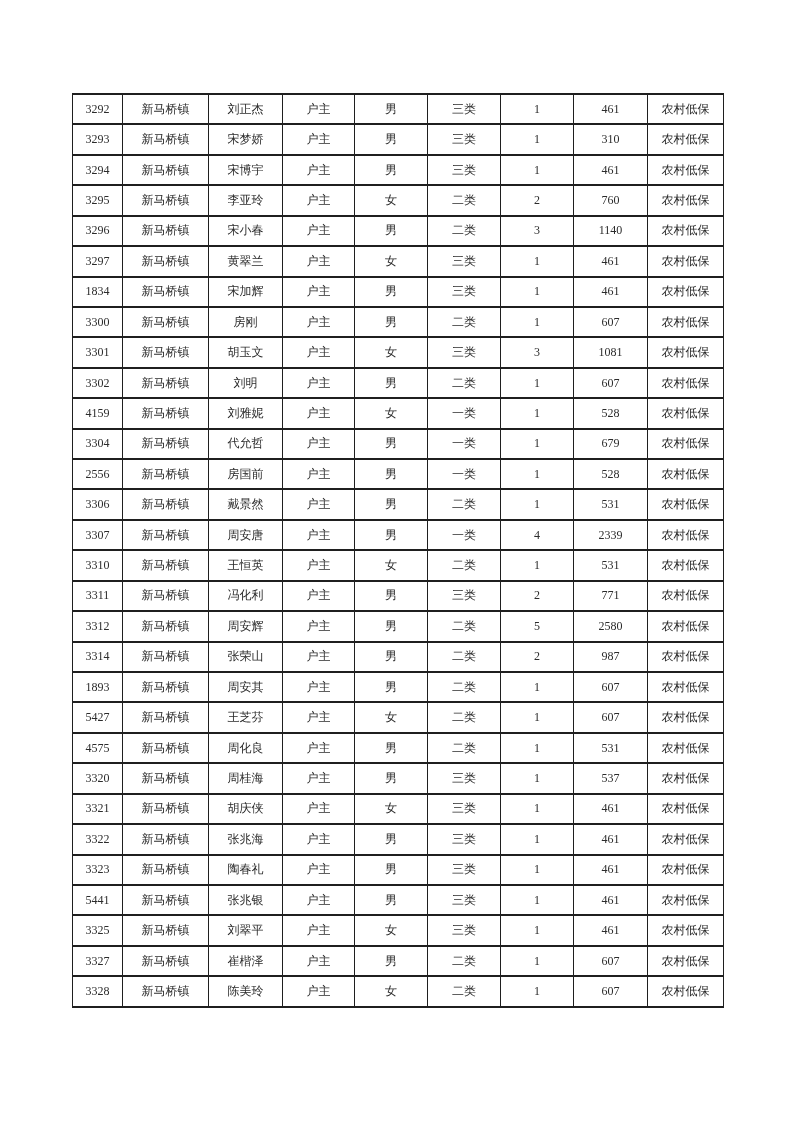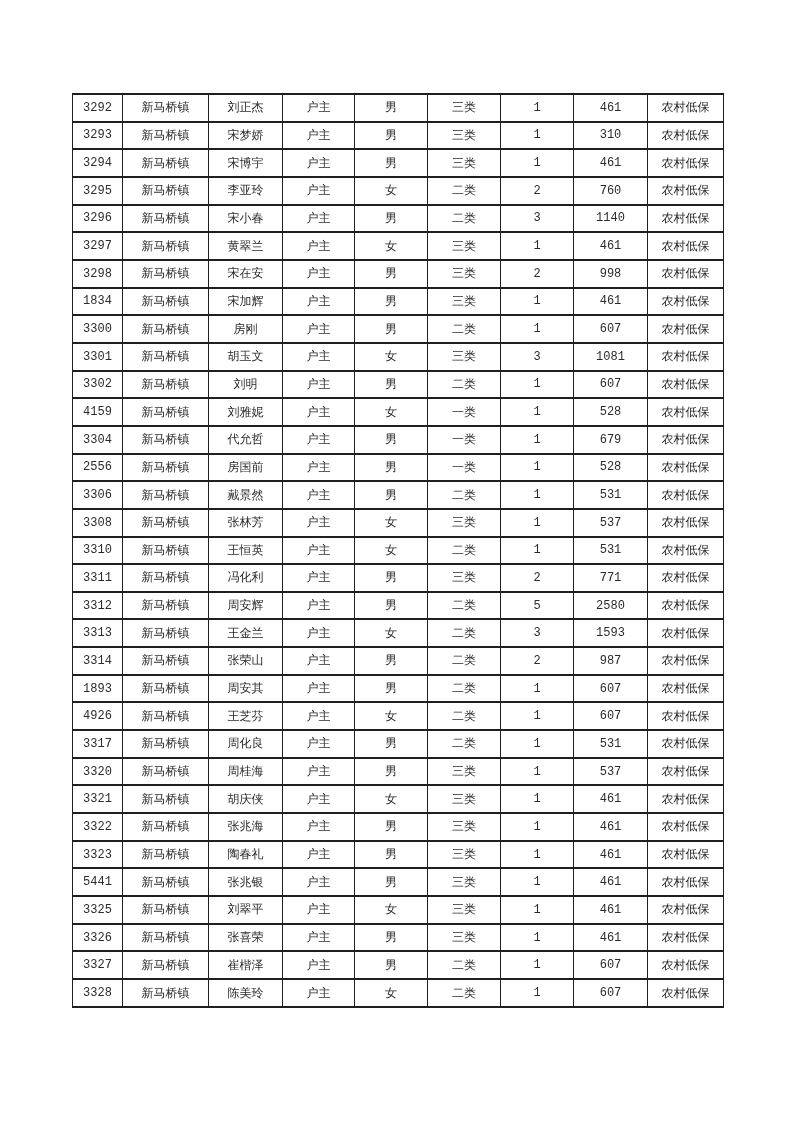--- a/index.html
+++ b/index.html
@@ -6,21 +6,21 @@
     margin: 0;
     padding: 0;
     background: #ffffff;
   }
   .page {
     position: relative;
     width: 755px;
     height: 1122px;
     background: #ffffff;
     overflow: hidden;
-    font-family: Liberation Mono, monospace;
+    font-family: Liberation Serif, serif;
   }
   table.roster {
     position: absolute;
     left: 72px;
     top: 93px;
     width: 651px;
     height: 915px;
     border-collapse: collapse;
     table-layout: fixed;
   }
@@ -115,31 +115,20 @@
           <td>新马桥镇</td>
           <td>黄翠兰</td>
           <td>户主</td>
           <td>女</td>
           <td>三类</td>
           <td>1</td>
           <td>461</td>
           <td>农村低保</td>
         </tr>
         <tr>
-          <td>3298</td>
-          <td>新马桥镇</td>
-          <td>宋在安</td>
-          <td>户主</td>
-          <td>男</td>
-          <td>三类</td>
-          <td>2</td>
-          <td>998</td>
-          <td>农村低保</td>
-        </tr>
-        <tr>
           <td>1834</td>
           <td>新马桥镇</td>
           <td>宋加辉</td>
           <td>户主</td>
           <td>男</td>
           <td>三类</td>
           <td>1</td>
           <td>461</td>
           <td>农村低保</td>
         </tr>
@@ -214,28 +203,28 @@
           <td>新马桥镇</td>
           <td>戴景然</td>
           <td>户主</td>
           <td>男</td>
           <td>二类</td>
           <td>1</td>
           <td>531</td>
           <td>农村低保</td>
         </tr>
         <tr>
-          <td>3308</td>
-          <td>新马桥镇</td>
-          <td>张林芳</td>
-          <td>户主</td>
-          <td>女</td>
-          <td>三类</td>
-          <td>1</td>
-          <td>537</td>
+          <td>3307</td>
+          <td>新马桥镇</td>
+          <td>周安唐</td>
+          <td>户主</td>
+          <td>男</td>
+          <td>一类</td>
+          <td>4</td>
+          <td>2339</td>
           <td>农村低保</td>
         </tr>
         <tr>
           <td>3310</td>
           <td>新马桥镇</td>
           <td>王恒英</td>
           <td>户主</td>
           <td>女</td>
           <td>二类</td>
           <td>1</td>
@@ -258,31 +247,20 @@
           <td>新马桥镇</td>
           <td>周安辉</td>
           <td>户主</td>
           <td>男</td>
           <td>二类</td>
           <td>5</td>
           <td>2580</td>
           <td>农村低保</td>
         </tr>
         <tr>
-          <td>3313</td>
-          <td>新马桥镇</td>
-          <td>王金兰</td>
-          <td>户主</td>
-          <td>女</td>
-          <td>二类</td>
-          <td>3</td>
-          <td>1593</td>
-          <td>农村低保</td>
-        </tr>
-        <tr>
           <td>3314</td>
           <td>新马桥镇</td>
           <td>张荣山</td>
           <td>户主</td>
           <td>男</td>
           <td>二类</td>
           <td>2</td>
           <td>987</td>
           <td>农村低保</td>
         </tr>
@@ -291,32 +269,32 @@
           <td>新马桥镇</td>
           <td>周安其</td>
           <td>户主</td>
           <td>男</td>
           <td>二类</td>
           <td>1</td>
           <td>607</td>
           <td>农村低保</td>
         </tr>
         <tr>
-          <td>4926</td>
+          <td>5427</td>
           <td>新马桥镇</td>
           <td>王芝芬</td>
           <td>户主</td>
           <td>女</td>
           <td>二类</td>
           <td>1</td>
           <td>607</td>
           <td>农村低保</td>
         </tr>
         <tr>
-          <td>3317</td>
+          <td>4575</td>
           <td>新马桥镇</td>
           <td>周化良</td>
           <td>户主</td>
           <td>男</td>
           <td>二类</td>
           <td>1</td>
           <td>531</td>
           <td>农村低保</td>
         </tr>
         <tr>
@@ -373,31 +351,20 @@
           <td>1</td>
           <td>461</td>
           <td>农村低保</td>
         </tr>
         <tr>
           <td>3325</td>
           <td>新马桥镇</td>
           <td>刘翠平</td>
           <td>户主</td>
           <td>女</td>
-          <td>三类</td>
-          <td>1</td>
-          <td>461</td>
-          <td>农村低保</td>
-        </tr>
-        <tr>
-          <td>3326</td>
-          <td>新马桥镇</td>
-          <td>张喜荣</td>
-          <td>户主</td>
-          <td>男</td>
           <td>三类</td>
           <td>1</td>
           <td>461</td>
           <td>农村低保</td>
         </tr>
         <tr>
           <td>3327</td>
           <td>新马桥镇</td>
           <td>崔楷泽</td>
           <td>户主</td>

